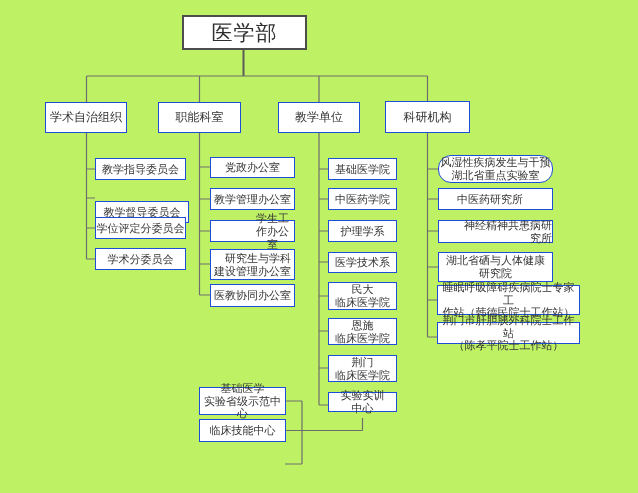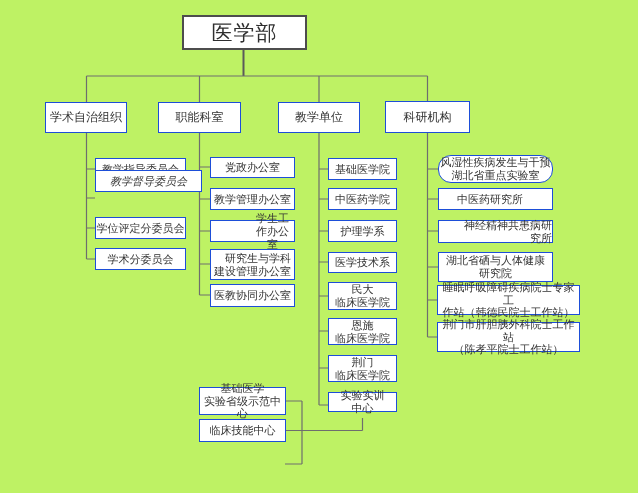--- a/index.html
+++ b/index.html
@@ -60,21 +60,21 @@
   </svg>
 
   <div class="box root" style="left:182px;top:15px;width:125px;height:35px;">医学部</div>
 
   <div class="box l2" style="left:45px;top:102px;width:82px;height:31px;">学术自治组织</div>
   <div class="box l2" style="left:158px;top:102px;width:83px;height:31px;">职能科室</div>
   <div class="box l2" style="left:278px;top:102px;width:82px;height:31px;">教学单位</div>
   <div class="box l2" style="left:385px;top:101px;width:85px;height:32px;">科研机构</div>
 
   <div class="box" style="left:95px;top:158px;width:91px;height:22px;">教学指导委员会</div>
-  <div class="box" style="left:95px;top:170px;width:107px;height:22px;font-style:italic;">教学督导委员会</div>
+  <div class="box" style="left:95px;top:201px;width:94px;height:22px;">教学督导委员会</div>
   <div class="box" style="left:95px;top:217px;width:91px;height:22px;">学位评定分委员会</div>
   <div class="box" style="left:95px;top:248px;width:91px;height:22px;">学术分委员会</div>
 
   <div class="box" style="left:210px;top:157px;width:85px;height:21px;">党政办公室</div>
   <div class="box" style="left:210px;top:188px;width:85px;height:22px;">教学管理办公室</div>
   <div class="box" style="left:210px;top:220px;width:85px;height:22px;padding-left:40px;">学生工作办公室</div>
   <div class="box" style="left:210px;top:249px;width:85px;height:31px;text-align:right;">研究生与学科
 建设管理办公室</div>
   <div class="box" style="left:210px;top:284px;width:85px;height:23px;">医教协同办公室</div>
 
@@ -92,20 +92,20 @@
 中心</div>
 
   <div class="box" style="left:438px;top:155px;width:115px;height:28px;border-radius:13px;">风湿性疾病发生与干预
 湖北省重点实验室</div>
   <div class="box left" style="left:438px;top:188px;width:115px;height:22px;">中医药研究所</div>
   <div class="box left" style="left:438px;top:220px;width:115px;height:23px;">神经精神共患病研究所</div>
   <div class="box" style="left:438px;top:252px;width:115px;height:30px;">湖北省硒与人体健康
 研究院</div>
   <div class="box sm" style="left:437px;top:285px;width:143px;height:30px;">睡眠呼吸障碍疾病院士专家工
 作站（韩德民院士工作站）</div>
-  <div class="box sm" style="left:437px;top:322px;width:143px;height:30px;">荆门市肝胆胰外科院士工作站
+  <div class="box sm" style="left:437px;top:322px;width:143px;height:22px;">荆门市肝胆胰外科院士工作站
 （陈孝平院士工作站）</div>
 
   <div class="box sm" style="left:199px;top:387px;width:87px;height:28px;">基础医学
 实验省级示范中心</div>
   <div class="box" style="left:199px;top:419px;width:87px;height:23px;">临床技能中心</div>
 
 </div>
 
 </body></html>

